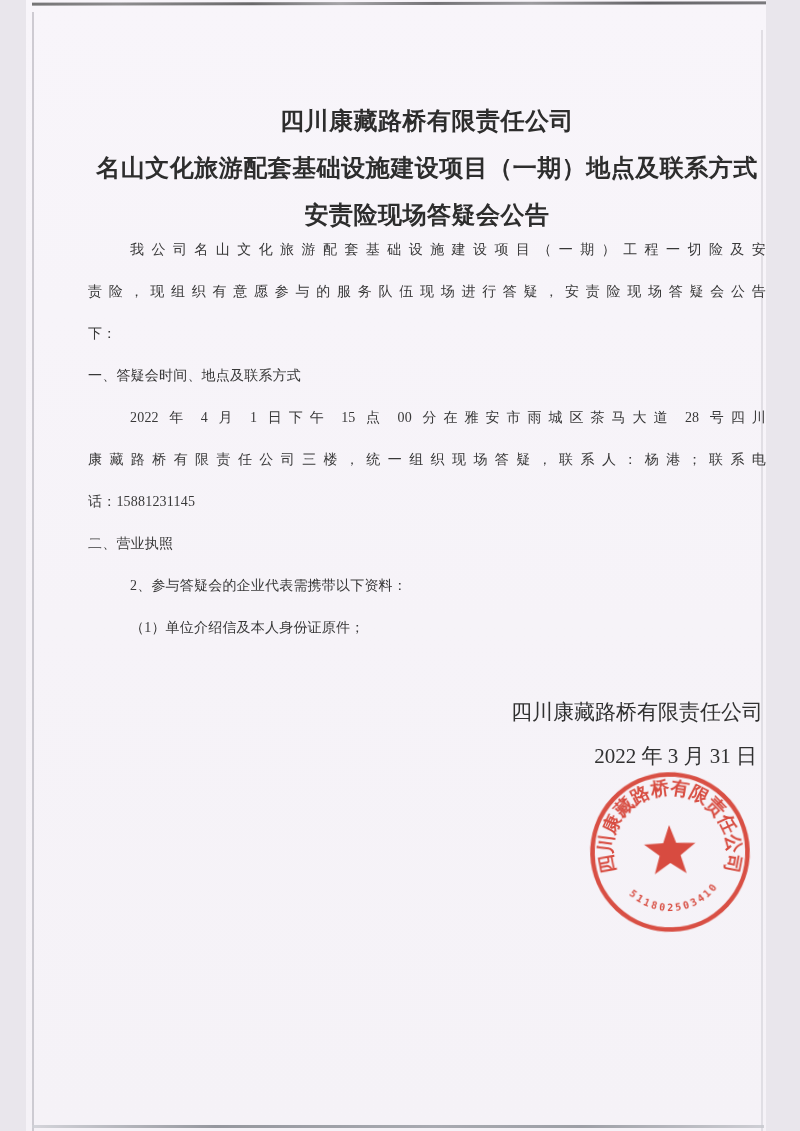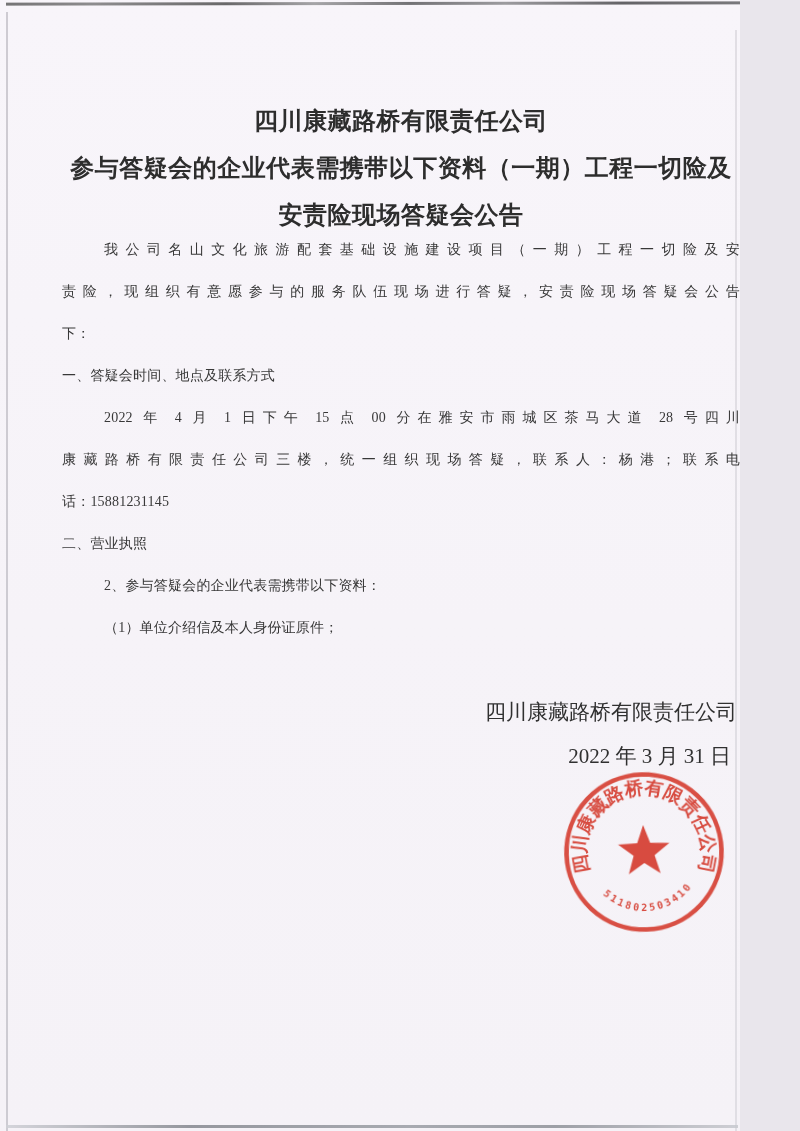--- a/index.html
+++ b/index.html
@@ -8,20 +8,21 @@
     background:#e9e6ec;
     font-family:"Liberation Serif","DejaVu Serif",serif;
     overflow:hidden;
   }
   .page{
     position:relative;
     width:740px;height:1131px;
     background:linear-gradient(180deg,#f8f5fa 0%,#f6f3f8 55%,#f5f2f7 100%);
     color:#343434;
     overflow:hidden;
+    margin-left:26px;
   }
   
   .edge-top{
     position:absolute;top:2px;left:6px;right:0;height:3px;
     background:linear-gradient(90deg,#4a4a4a 0%,#6a6a6a 12%,#3a3a3a 30%,#8a8a8c 42%,#47474a 55%,#7d7d80 68%,#333336 84%,#505053 100%);
     opacity:.75;filter:blur(.5px);
     transform:rotate(-.1deg);
   }
   .edge-left{
     position:absolute;top:12px;left:6px;bottom:0;width:2px;
@@ -89,21 +90,21 @@
 
   <div class="edge-top"></div>
   <div class="edge-left"></div>
   <div class="edge-right"></div>
   <div class="edge-bottom"></div>
 
   <div class="content">
 
     <div class="doc-title">
       <div class="t-line">四川康藏路桥有限责任公司</div>
-      <div class="t-line">参与答疑会的企业代表需携带以下资料（一期）工程一切险及</div>
+      <div class="t-line">名山文化旅游配套基础设施建设项目（一期）地点及联系方式</div>
       <div class="t-line">安责险现场答疑会公告</div>
     </div>
 
     <div class="body-block">
       <div class="ln fill indent">我公司名山文化旅游配套基础设施建设项目（一期）工程一切险及安</div>
       <div class="ln fill">责险，现组织有意愿参与的服务队伍现场进行答疑，安责险现场答疑会公告</div>
       <div class="ln">下：</div>
       <div class="ln">一、答疑会时间、地点及联系方式</div>
       <div class="ln fill indent">2022 年 4 月 1 日下午 15 点 00 分在雅安市雨城区茶马大道 28 号四川</div>
       <div class="ln fill">康藏路桥有限责任公司三楼，统一组织现场答疑，联系人：杨港；联系电</div>

